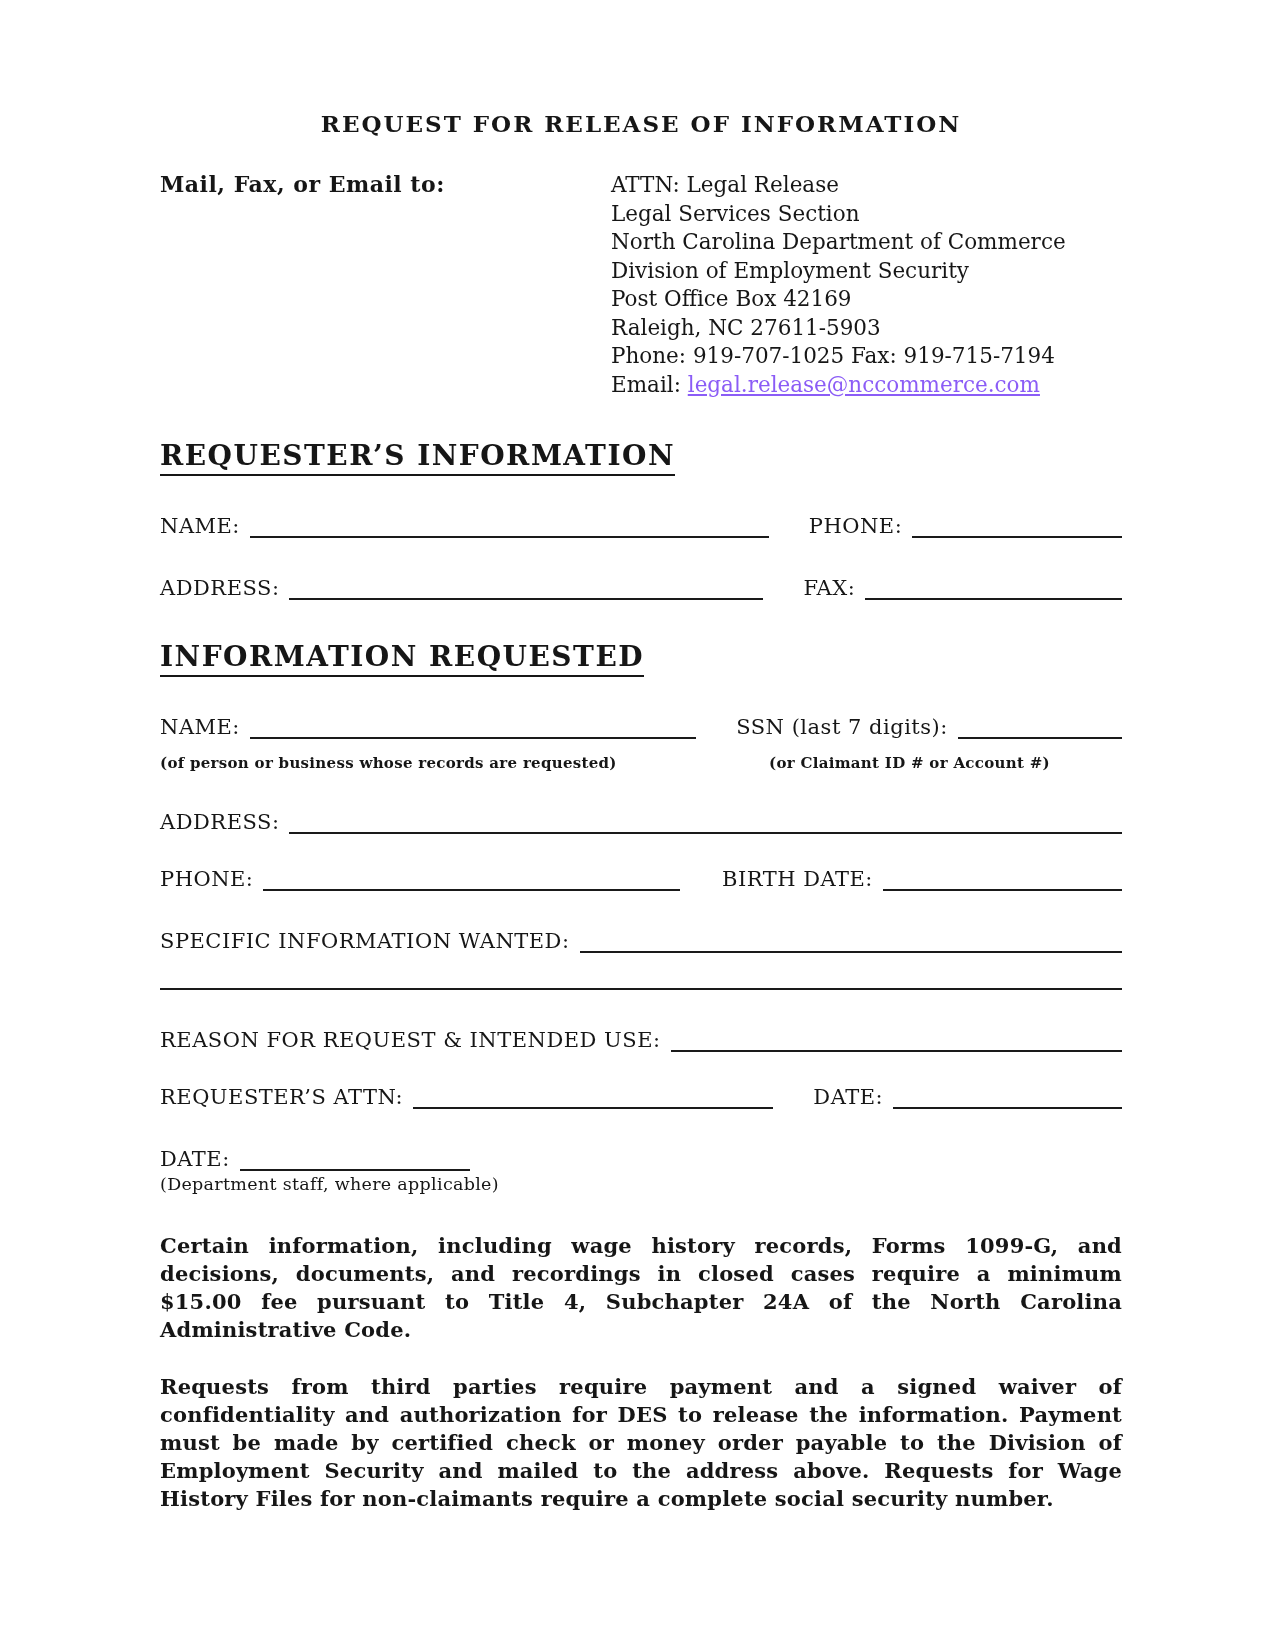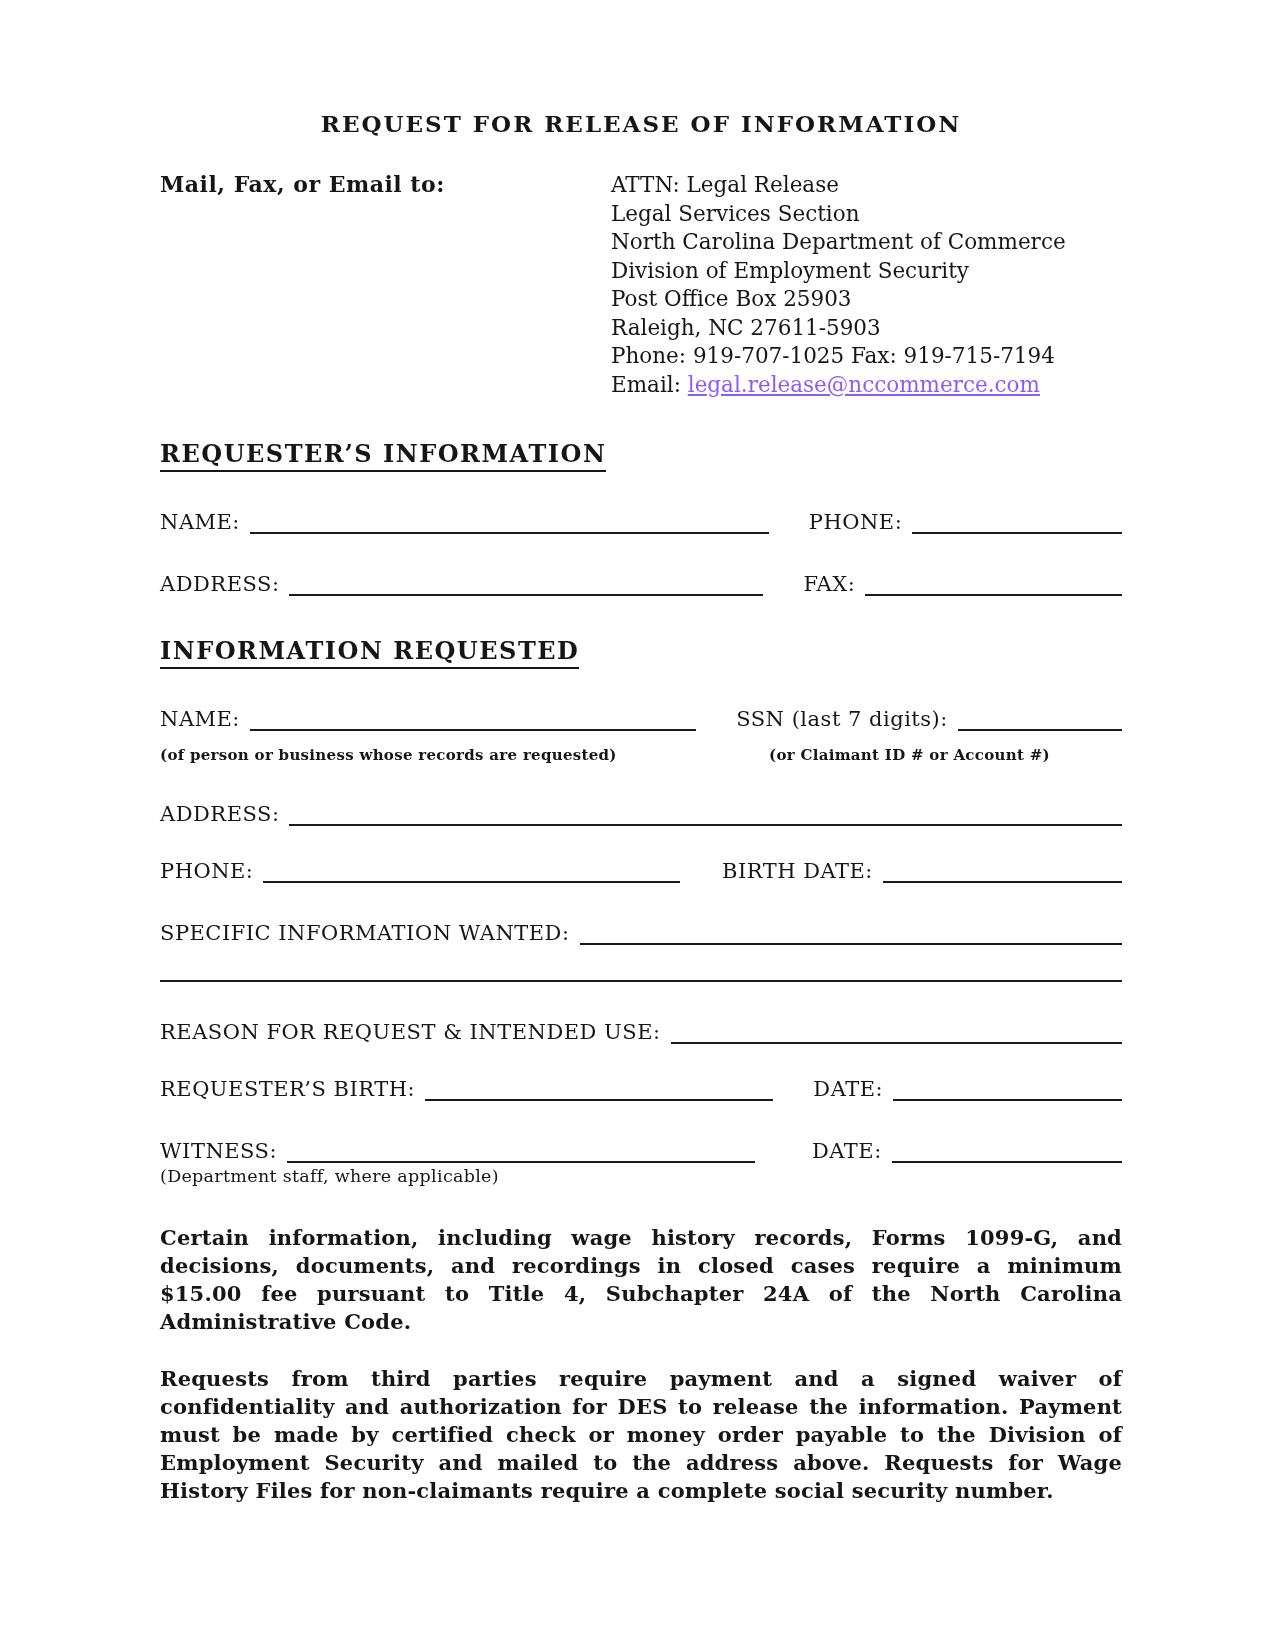--- a/index.html
+++ b/index.html
@@ -39,21 +39,21 @@
   }
   .email-link {
     color: #8b5cf6;
     text-decoration: underline;
     cursor: pointer;
   }
   
   .section-heading {
     margin-top: 40px;
     font-weight: bold;
-    font-size: 24px;
+    font-size: 28px;
     letter-spacing: 1.5px;
   }
   .section-heading > span {
     display: inline-block;
     border-bottom: 2.5px solid #161616;
     padding-bottom: 2px;
   }
   
   .frow {
     display: flex;
@@ -117,21 +117,21 @@
 
   <div class="doc-title">REQUEST FOR RELEASE OF INFORMATION</div>
 
   <div class="mailto">
     <div class="mailto-label">Mail, Fax, or Email to:</div>
     <div class="mailto-address">
       <div>ATTN: Legal Release</div>
       <div>Legal Services Section</div>
       <div>North Carolina Department of Commerce</div>
       <div>Division of Employment Security</div>
-      <div>Post Office Box 25903</div>
+      <div>Post Office Box 42169</div>
       <div>Raleigh, NC 27611-5903</div>
       <div>Phone: 919-707-1025 Fax: 919-715-7194</div>
       <div>
         <span>Email:</span>
         <a class="email-link">legal.release@nccommerce.com</a>
       </div>
     </div>
   </div>
 
   <div class="section-heading">
@@ -213,35 +213,31 @@
 
   <div class="frow">
     <div class="fcell full">
       <span class="lbl">REASON FOR REQUEST &amp; INTENDED USE:</span>
       <span class="line"></span>
     </div>
   </div>
 
   <div class="frow tight">
     <div class="fcell w616">
-      <span class="lbl">REQUESTER’S BIRTH:</span>
+      <span class="lbl">REQUESTER’S ATTN:</span>
       <span class="line"></span>
     </div>
     <div class="fcell w310">
       <span class="lbl">DATE:</span>
       <span class="line"></span>
     </div>
   </div>
 
 
   <div class="frow">
-    <div class="fcell w595">
-      <span class="lbl">WITNESS:</span>
-      <span class="line"></span>
-    </div>
     <div class="fcell w310">
       <span class="lbl">DATE:</span>
       <span class="line"></span>
     </div>
   </div>
 
   <div class="cap-solo">(Department staff, where applicable)</div>
 
   <p class="notice">Certain information, including wage history records, Forms 1099-G, and decisions, documents, and recordings in closed cases require a minimum $15.00 fee pursuant to Title 4, Subchapter 24A of the North Carolina Administrative Code.</p>
 

